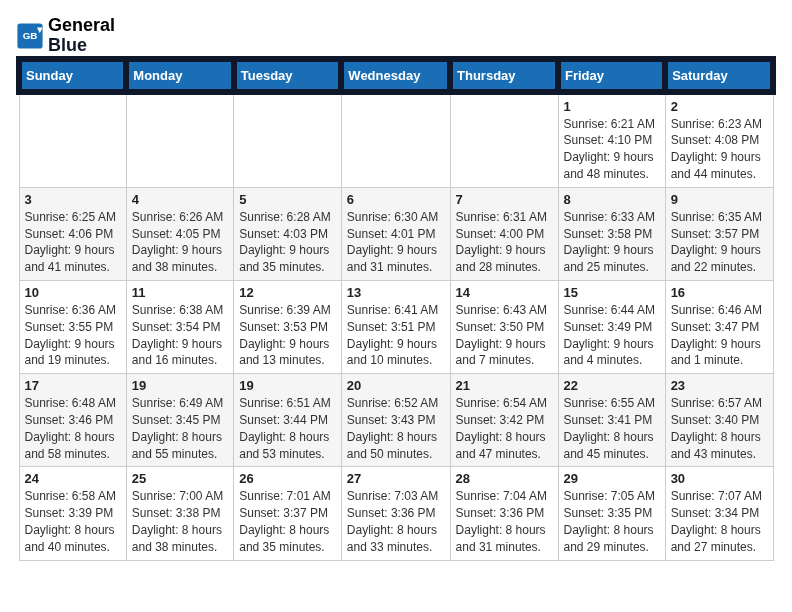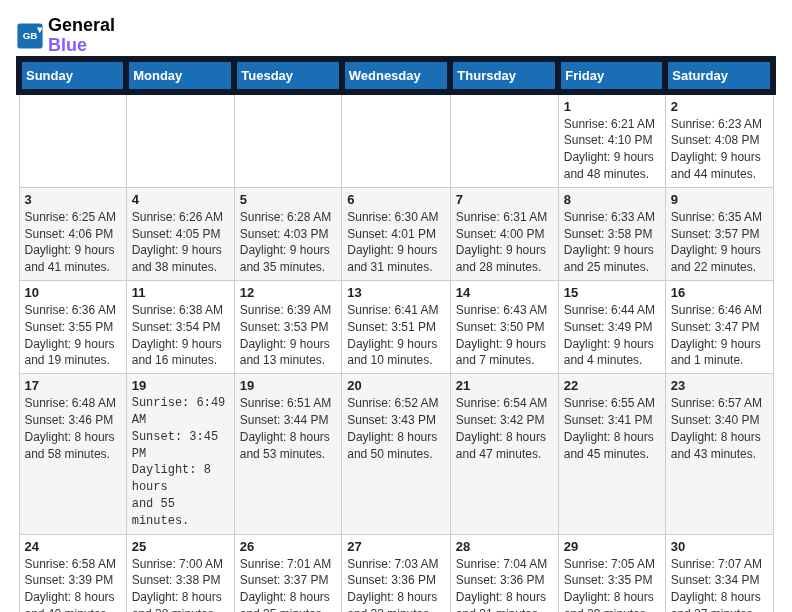--- a/index.html
+++ b/index.html
@@ -91,21 +91,21 @@
 
 <div class="header-area">
   <div class="logo">
     <svg class="logo-icon" viewBox="0 0 40 40">
       <rect x="2" y="2" width="36" height="36" rx="4" fill="#1a6eb5"></rect>
       <text x="20" y="24" text-anchor="middle" fill="white" font-size="14" font-weight="bold" font-family="Arial">GB</text>
       <polygon points="30,8 38,8 34,16" fill="#fff"></polygon>
     </svg>
     <div class="logo-text">
       <div><span>General</span></div>
-      <div><span style="color:#8b5cf6">Blue</span></div>
+      <div><span style="color:#0f172a">Blue</span></div>
     </div>
   </div>
   <div class="title-area">
   </div>
 </div>
 
 <table>
   <thead>
     <tr>
     <th>Sunday</th>
@@ -244,21 +244,21 @@
       <tr>
         <td>
           <span class="day-number">17</span>
           <div class="day-info" style="white-space: pre-line;">Sunrise: 6:48 AM
 Sunset: 3:46 PM
 Daylight: 8 hours
 and 58 minutes.</div>
         </td>
         <td>
           <span class="day-number">19</span>
-          <div class="day-info" style="white-space: pre-line; font-family: Liberation Mono, monospace;">Sunrise: 6:49 AM
+          <div class="day-info" style="white-space: pre-line;">Sunrise: 6:49 AM
 Sunset: 3:45 PM
 Daylight: 8 hours
 and 55 minutes.</div>
         </td>
         <td>
           <span class="day-number">19</span>
           <div class="day-info" style="white-space: pre-line;">Sunrise: 6:51 AM
 Sunset: 3:44 PM
 Daylight: 8 hours
 and 53 minutes.</div>

